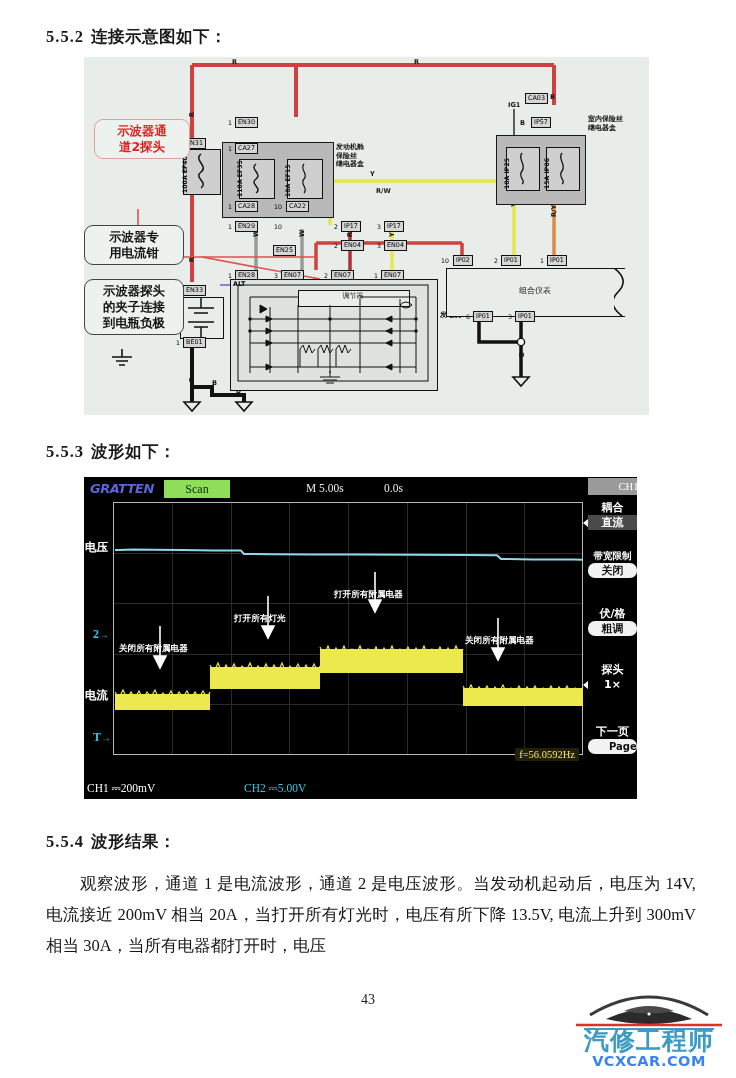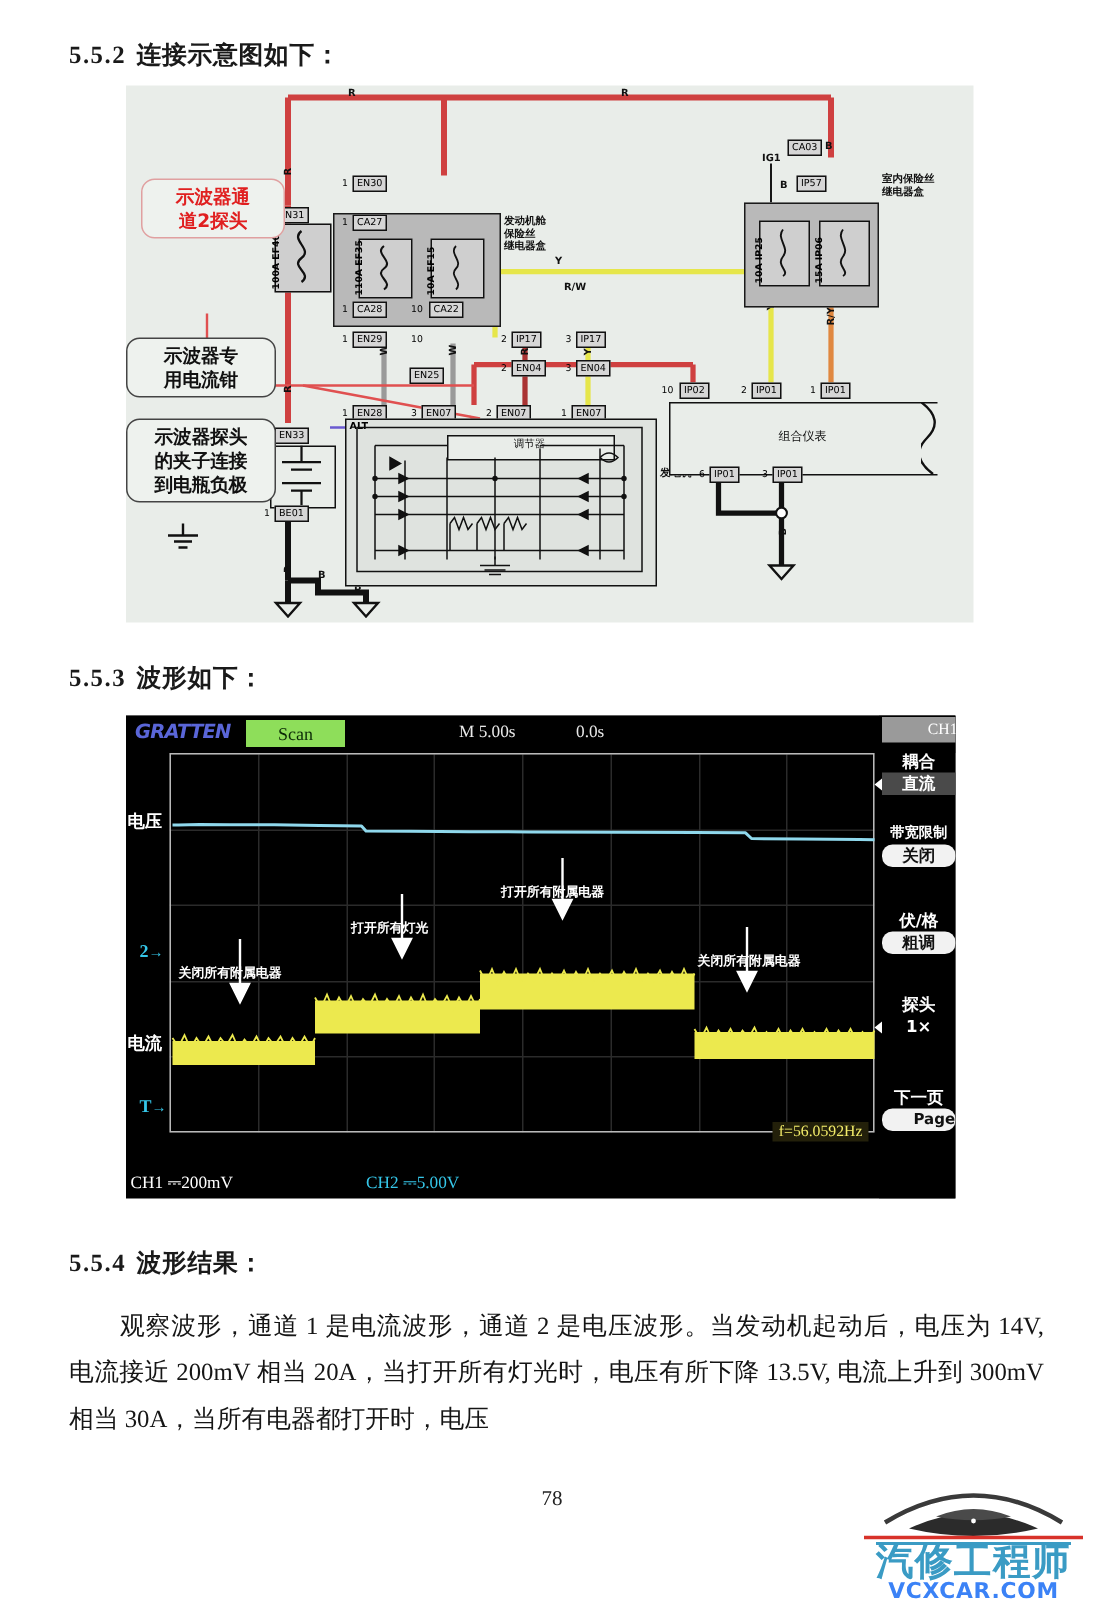--- a/index.html
+++ b/index.html
@@ -509,21 +509,21 @@
       </div>
     </div>
   </div>
 
   <div class="heading" style="left:46px;top:831px;">
     <span class="num">5.5.4</span><span>波形结果：</span>
   </div>
 
   <div class="body-text">观察波形，通道 1 是电流波形，通道 2 是电压波形。当发动机起动后，电压为 14V, 电流接近 200mV 相当 20A，当打开所有灯光时，电压有所下降 13.5V, 电流上升到 300mV 相当 30A，当所有电器都打开时，电压</div>
 
-  <div class="pageno">78</div>
+  <div class="pageno">43</div>
 
   <div class="wmark">
     <svg width="166" height="46" style="position:absolute;left:0;top:0;">
       <path d="M24 30 Q83 -6 142 30" stroke="#3a3a3a" stroke-width="3" fill="none"></path>
       <path d="M40 34 Q83 14 126 34 Q83 44 40 34 Z" fill="#2b2b2b"></path>
       <path d="M58 26 Q83 16 108 26 Q83 31 58 26 Z" fill="#4a4a4a"></path>
       <path d="M10 40 H156" stroke="#d8322a" stroke-width="2.4" fill="none"></path>
       <path d="M18 44 H148" stroke="#3a9bc4" stroke-width="2" fill="none"></path>
       <circle cx="83" cy="29" r="1.6" fill="#fff"></circle>
     </svg>

